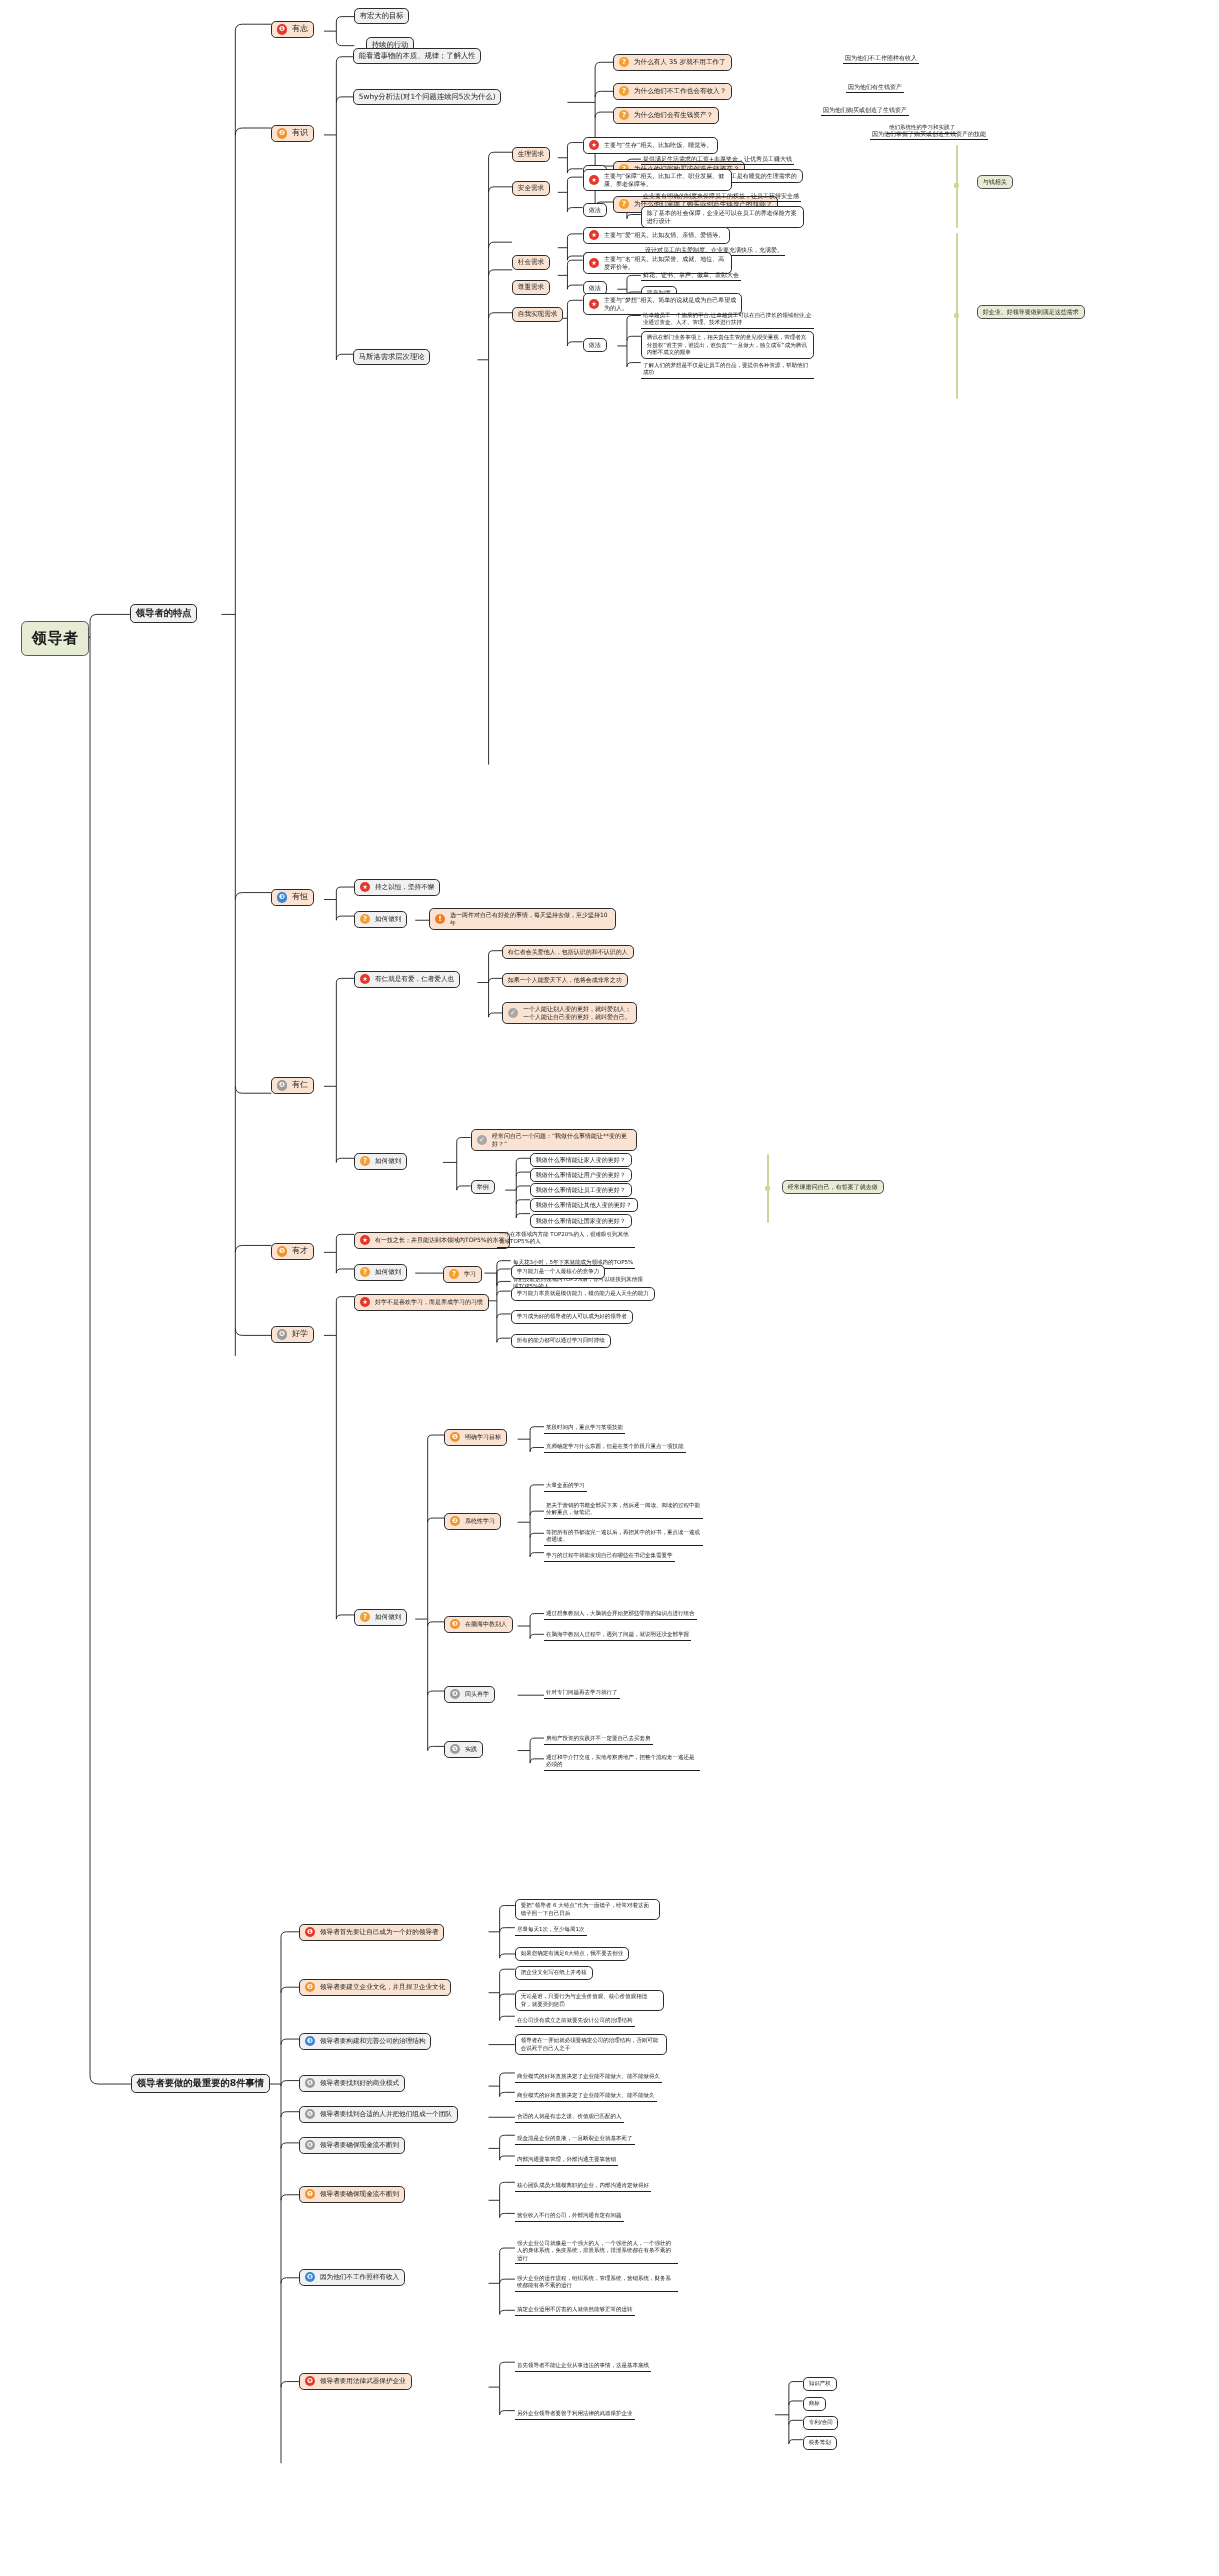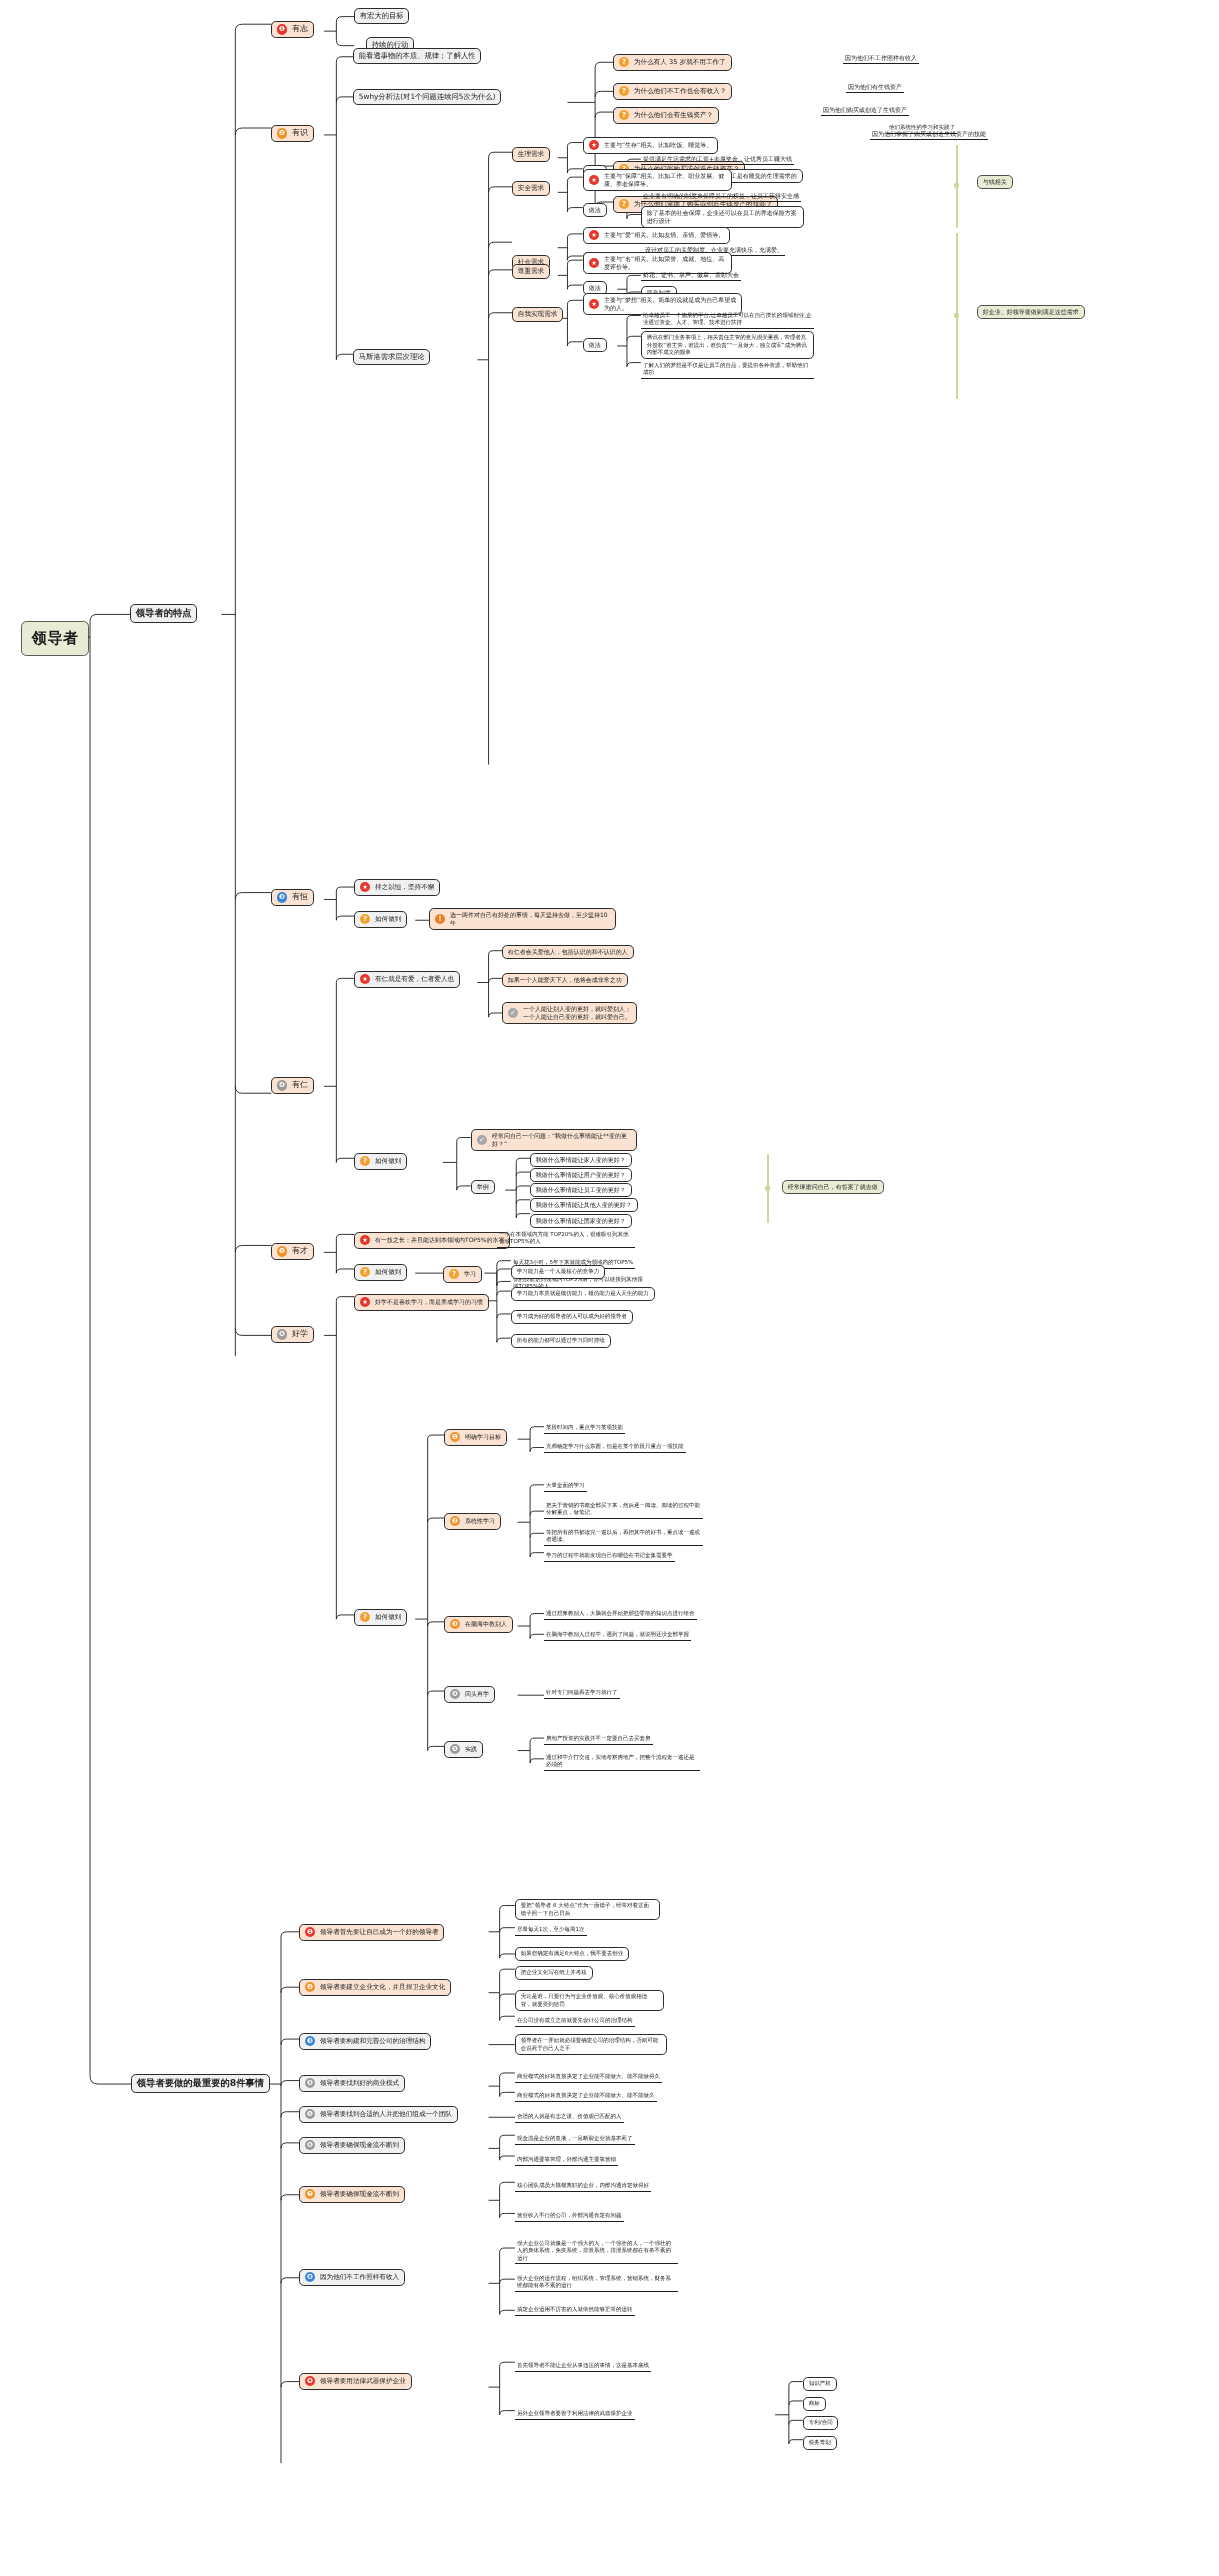--- a/index.html
+++ b/index.html
@@ -431,21 +431,21 @@
     <span class="badge b-star">★</span>
     <span class="txt">主要与“爱”相关。比如友情、亲情、爱情等。</span>
   </div>
   <div class="node box white fs-l5" style="left:583px;top:252px;">
     <span class="txt">做法</span>
   </div>
   <div class="node ul fs-l5" style="left:643px;top:245px;">
     <span class="txt">设计对员工的关爱制度。企业要充满快乐，充满爱。</span>
   </div>
 
-  <div class="node box peach fs-l4" style="left:512px;top:264px;">
+  <div class="node box peach fs-l4" style="left:512px;top:280px;">
     <span class="txt">尊重需求</span>
   </div>
   <div class="node box white fs-l5" style="left:583px;top:252px;width:149px;">
     <span class="badge b-star">★</span>
     <span class="txt">主要与“名”相关。比如荣誉、成就、地位、高度评价等。</span>
   </div>
   <div class="node box white fs-l5" style="left:583px;top:281px;">
     <span class="txt">做法</span>
   </div>
   <div class="node ul fs-l5" style="left:641px;top:270px;">

